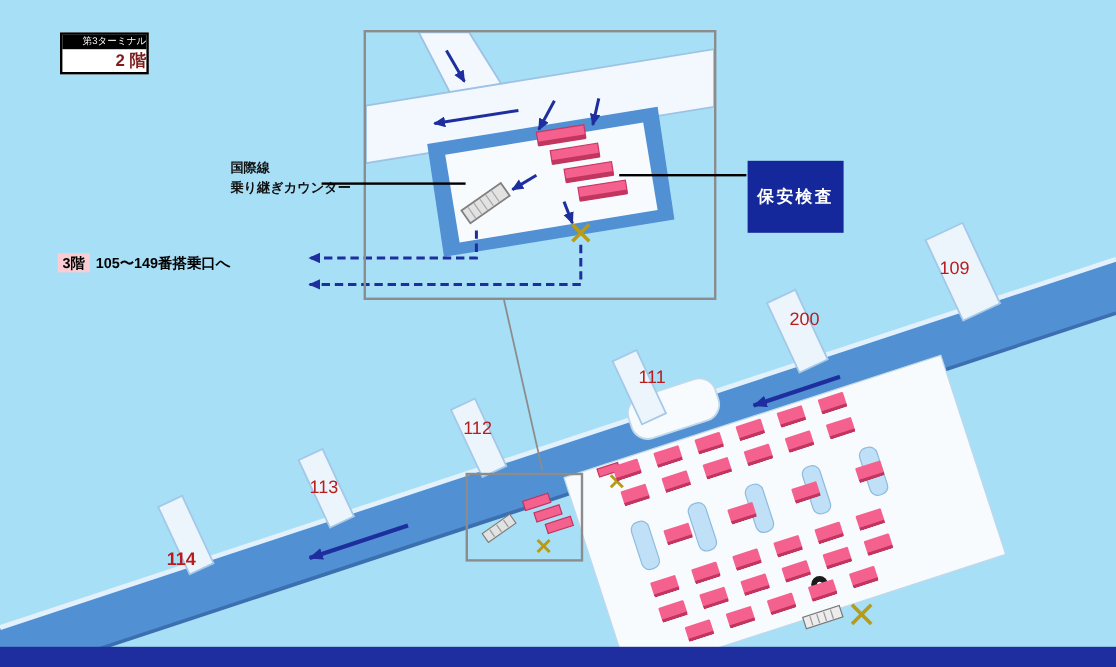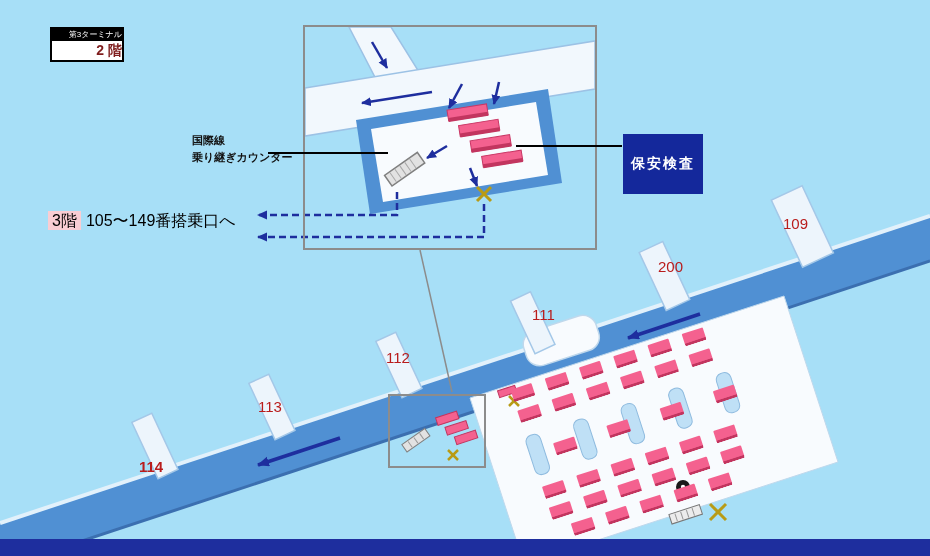--- a/index.html
+++ b/index.html
@@ -32,21 +32,21 @@
   }
   .leader{position:absolute;height:2px;background:#000;}
   .leader1{left:268px;top:152px;width:120px;}
   .leader2{left:516px;top:145px;width:106px;}
   .security-box{
     position:absolute;left:623px;top:134px;
     background:#14289B;color:#fff;font-size:14px;font-weight:bold;
     padding:21px 8px;letter-spacing:2px;white-space:nowrap;
   }
   .route-note{
-    position:absolute;left:48px;top:211px;font-size:16px;font-weight:normal;
+    position:absolute;left:48px;top:211px;font-size:12px;font-weight:bold;
     color:#000;white-space:nowrap;
   }
   .route-note .badge{background:#F9CDD3;padding:1px 4px;margin-right:5px;}
 
   .gate-label{position:absolute;font-size:15px;color:#b91c1c;}
   .g109{left:783px;top:215px;}
   .g110{left:658px;top:258px;}
   .g111{left:532px;top:306px;}
   .g112{left:386px;top:349px;}
   .g113{left:258px;top:398px;}

